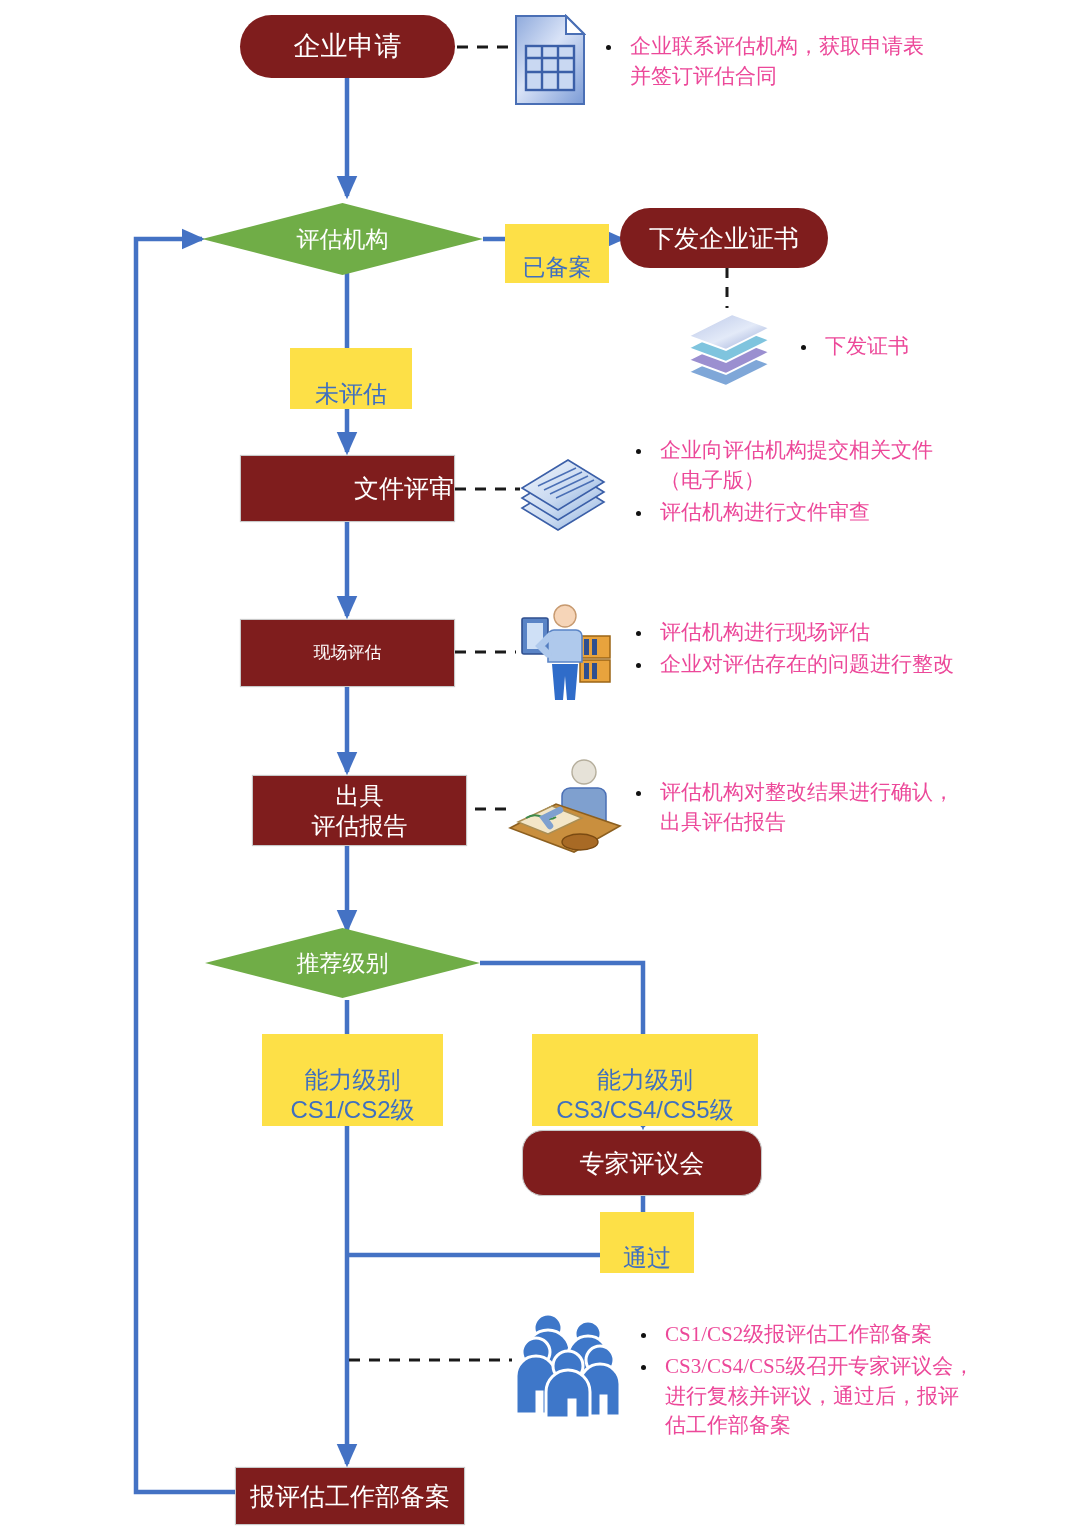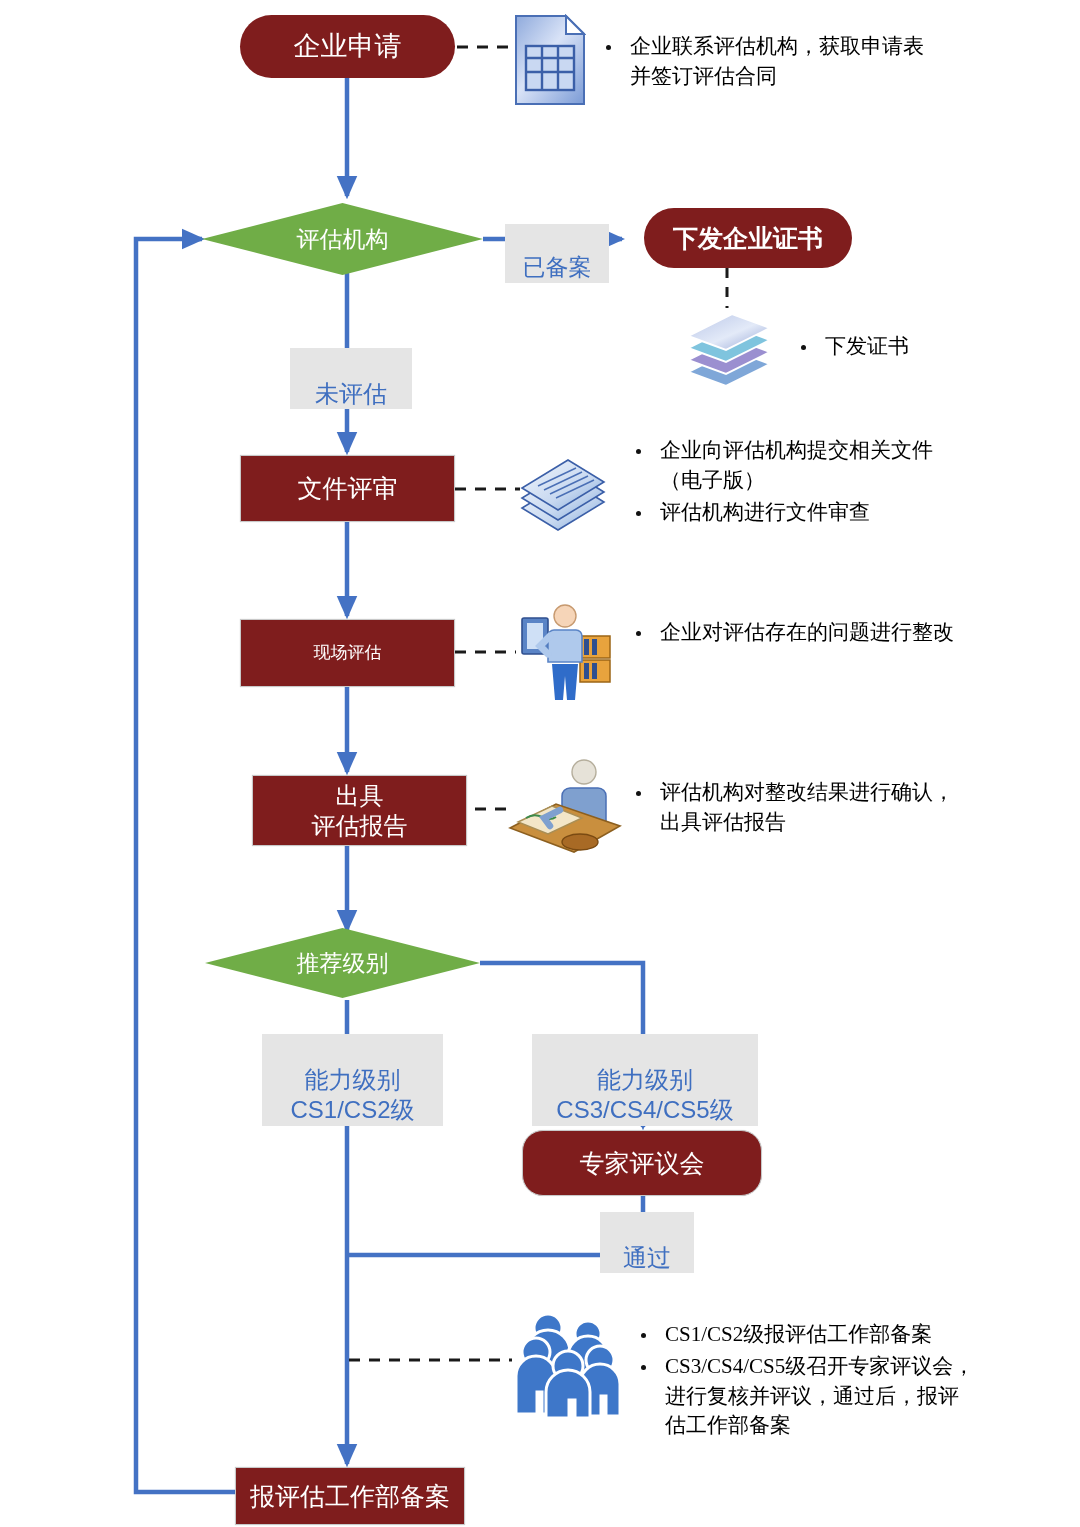--- a/index.html
+++ b/index.html
@@ -48,29 +48,29 @@
   .node.diamond .dia-label{position:relative;z-index:2;}
 
   
   .edge-label{
     position:absolute;
     color:#3f6fc0;
     text-align:center;
     line-height:1.28;
     white-space:pre-line;
     z-index:4;
-    background:#e5e5e5;
+    background:#fde047;
     padding:0 3px;
   }
 
   
   .notes{
     position:absolute;
     z-index:4;
-    color:#000000;
+    color:#ec4899;
     font-family:"Liberation Serif","DejaVu Serif",serif;
     line-height:1.42;
   }
   .notes ul{margin:0;padding:0;list-style:none;}
   .notes li{
     position:relative;
     padding-left:30px;
     margin:0 0 2px 0;
     white-space:pre-line;
   }
@@ -135,25 +135,25 @@
 
   <div class="node pill" style="left:240px;top:15px;width:215px;height:63px;font-size:27px;">
     <span>企业申请</span>
   </div>
 
   <div class="node diamond" style="left:202px;top:203px;width:281px;height:72px;font-size:23px;">
     <span class="dia-shape"></span>
     <span class="dia-label">评估机构</span>
   </div>
 
-  <div class="node pill" style="left:644px;top:208px;width:208px;height:60px;font-size:25px;font-weight:bold;">
+  <div class="node pill" style="left:620px;top:208px;width:208px;height:60px;font-size:25px;">
     <span>下发企业证书</span>
   </div>
 
-  <div class="node rect" style="left:240px;top:455px;width:215px;height:67px;font-size:25px;">
+  <div class="node rect" style="left:240px;top:455px;width:215px;height:67px;font-size:25px;justify-content:flex-end;">
     <span>文件评审</span>
   </div>
 
   <div class="node rect" style="left:240px;top:619px;width:215px;height:68px;font-size:17px;">
     <span>现场评估</span>
   </div>
 
   <div class="node rect" style="left:240px;top:775px;width:215px;height:71px;font-size:24px;margin-left:12px;">
     <span>出具
 评估报告</span>
@@ -316,20 +316,21 @@
   <div class="notes" style="left:630px;top:436px;width:400px;font-size:21px;">
     <ul>
       <li>企业向评估机构提交相关文件
 （电子版）</li>
       <li>评估机构进行文件审查</li>
     </ul>
   </div>
 
   <div class="notes" style="left:630px;top:618px;width:410px;font-size:21px;">
     <ul>
+      <li>评估机构进行现场评估</li>
       <li>企业对评估存在的问题进行整改</li>
     </ul>
   </div>
 
   <div class="notes" style="left:630px;top:778px;width:400px;font-size:21px;">
     <ul>
       <li>评估机构对整改结果进行确认，
 出具评估报告</li>
     </ul>
   </div>

